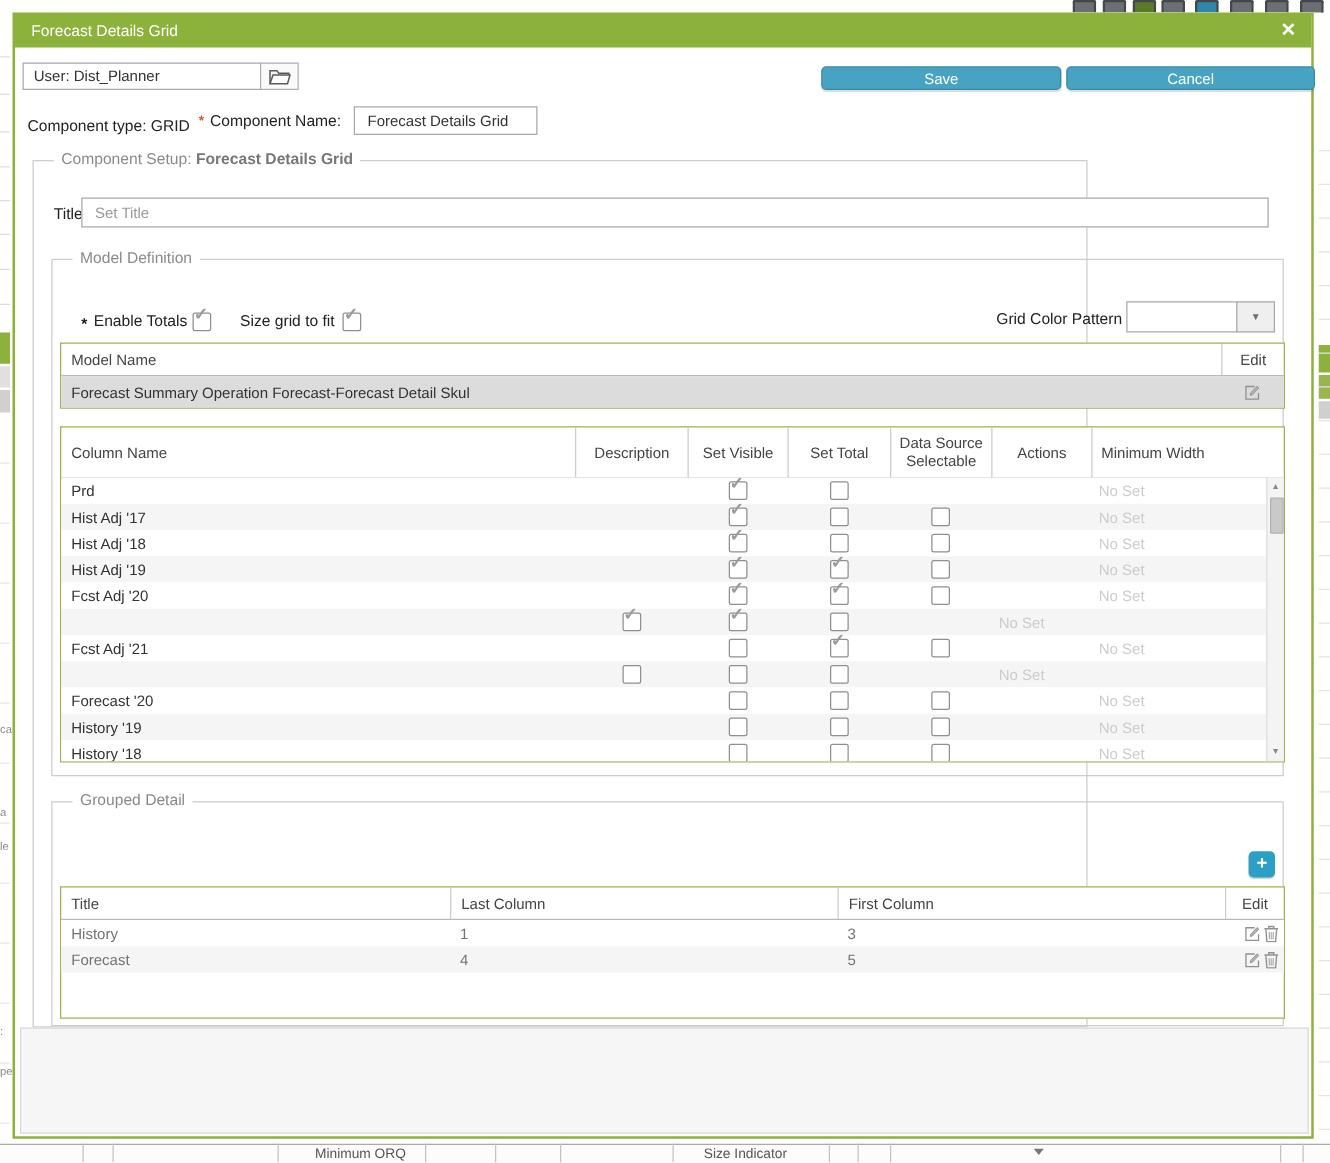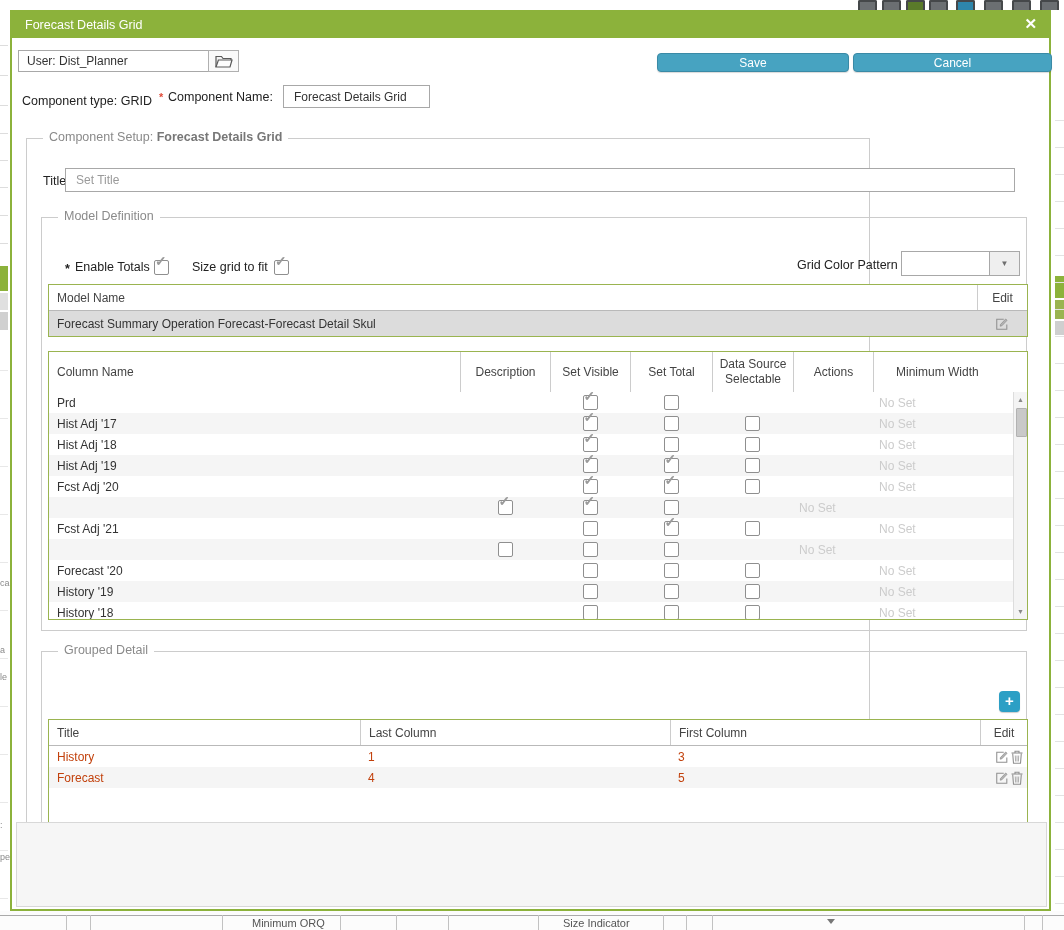--- a/index.html
+++ b/index.html
@@ -35,21 +35,21 @@
            color:#fff;font-weight:normal;font-size:12px;text-align:center;line-height:18px;box-sizing:border-box;cursor:pointer;
            box-shadow:0 1px 1px rgba(0,0,0,.15)}
   #save-btn{left:645px;top:41px;width:192px}
   #cancel-btn{left:841px;top:41px;width:199px}
   .lbl{position:absolute;font-size:12.5px;color:#222;white-space:nowrap}
   .req{color:#e04b3a;font-size:11px;font-weight:bold}
   #name-input{left:271px;top:73px;width:147px;height:23px;padding-left:10px}
   
   .fs{position:absolute;border:1px solid #ccc;box-sizing:border-box}
   .fs>.legend{position:absolute;top:-9px;left:16px;background:#fff;padding:0 6px;color:#8a8a8a;font-size:12.5px;white-space:nowrap}
-  #fs-setup{left:14px;top:126px;width:844px;height:694px}
+  #fs-setup{left:14px;top:116px;width:844px;height:694px}
   #fs-setup>.legend b{color:#777}
   #title-label{left:16px;top:35px}
   #title-input{left:38px;top:29px;width:950px;height:24px;padding-left:10px}
   #fs-model{left:14px;top:78px;width:986px;height:414px}
   #fs-grouped{left:14px;top:512px;width:986px;height:180px}
   
   .cb{display:inline-block;position:relative;width:13px;height:13px;border:1px solid #8f8f8f;
       border-radius:2px;background:#fff;vertical-align:middle;cursor:pointer}
   .cb .tick{position:absolute;left:0px;top:-7px;font-size:14px;font-weight:bold;color:#9a9a9a;line-height:14px}
   
@@ -66,21 +66,21 @@
   #model-table .hdr .c0{padding-left:8px}
   #model-table .hdr .c1{justify-content:center;border-left:1px solid #ccc}
   #model-table .mrow{display:grid;grid-template-columns:928px 1fr;height:25px;background:#dcdcdc;cursor:pointer}
   #model-table .mrow>div{display:flex;align-items:center}
   #model-table .mrow .c0{padding-left:8px;color:#333}
   #model-table .mrow .c1{justify-content:center}
   #columns-table{left:6px;top:133px;width:980px;height:269px}
   #columns-table .hdr{display:grid;grid-template-columns:411px 90px 80px 82px 81px 80px 1fr;height:40px;border-bottom:1px solid #b5b5b5}
   #columns-table .hdr>div{display:flex;align-items:center;justify-content:center;text-align:center;font-size:12px;color:#444;border-left:1px solid #ccc;line-height:1.25}
   #columns-table .hdr>div:first-child{border-left:none;justify-content:flex-start;padding-left:8px}
-  #columns-table .hdr>div:last-child{justify-content:flex-start;padding-left:22px}
+  #columns-table .hdr>div:last-child{justify-content:flex-start;padding-left:7px}
   #cols-body{position:absolute;left:0;top:40px;bottom:0;right:14px;overflow:hidden}
   .crow{display:grid;grid-template-columns:411px 90px 80px 82px 81px 80px 1fr;height:21px;background:#fff}
   .crow.alt{background:#f5f5f5}
   .crow>div{display:flex;align-items:center;justify-content:center}
   .crow .name{justify-content:flex-start;padding-left:8px;color:#333}
   .crow .minw{justify-content:flex-start;padding-left:6px;color:#ccc}
   #cols-scroll{position:absolute;top:40px;right:0;bottom:0;width:14px;background:#f4f4f4;border-left:1px solid #ddd;box-sizing:border-box}
   #cols-scroll .arr{position:absolute;left:0;width:13px;height:13px;display:flex;align-items:center;justify-content:center;font-size:7px;color:#888;cursor:pointer}
   #cols-scroll .up{top:1px}
   #cols-scroll .dn{bottom:1px}
@@ -88,21 +88,21 @@
   
   #add-group-btn{position:absolute;left:957px;top:39px;width:21px;height:21px;background:#2C9FC5;border-radius:4px;
                  color:#fff;font-weight:bold;font-size:15px;text-align:center;line-height:20px;cursor:pointer;box-shadow:0 1px 1px rgba(0,0,0,.2)}
   #grouped-table{left:6px;top:67px;width:980px;height:106px}
   #grouped-table .hdr{display:grid;grid-template-columns:311px 310px 310px 1fr;height:25px;border-bottom:1px solid #b9b9b9}
   #grouped-table .hdr>div{display:flex;align-items:center;padding-left:8px;font-size:12px;color:#444;border-left:1px solid #ccc;box-sizing:border-box}
   #grouped-table .hdr>div:first-child{border-left:none}
   #grouped-table .hdr>div:last-child{justify-content:center;padding-left:0}
   .grow{display:grid;grid-template-columns:311px 310px 310px 1fr;height:21px;background:#fff}
   .grow.alt{background:#f5f5f5}
-  .grow>div{display:flex;align-items:center;padding-left:8px;color:#c2410c}
+  .grow>div{display:flex;align-items:center;padding-left:8px;color:#737373}
   .grow .icons{justify-content:flex-end;padding:0 4px 0 0;gap:2px}
   .iconbtn{display:inline-flex;align-items:center;cursor:pointer}
   #footer-panel{position:absolute;left:4px;top:810px;width:1031px;height:85px;background:#f6f6f6;border:1px solid #d8d8d8;box-sizing:border-box}
 </style>
 </head>
 <body>
 
 <div id="bg-top">
     <span class="icon-stub" style="left: 858px; width: 15px;"></span>
     <span class="icon-stub" style="left: 882px; width: 15px;"></span>

